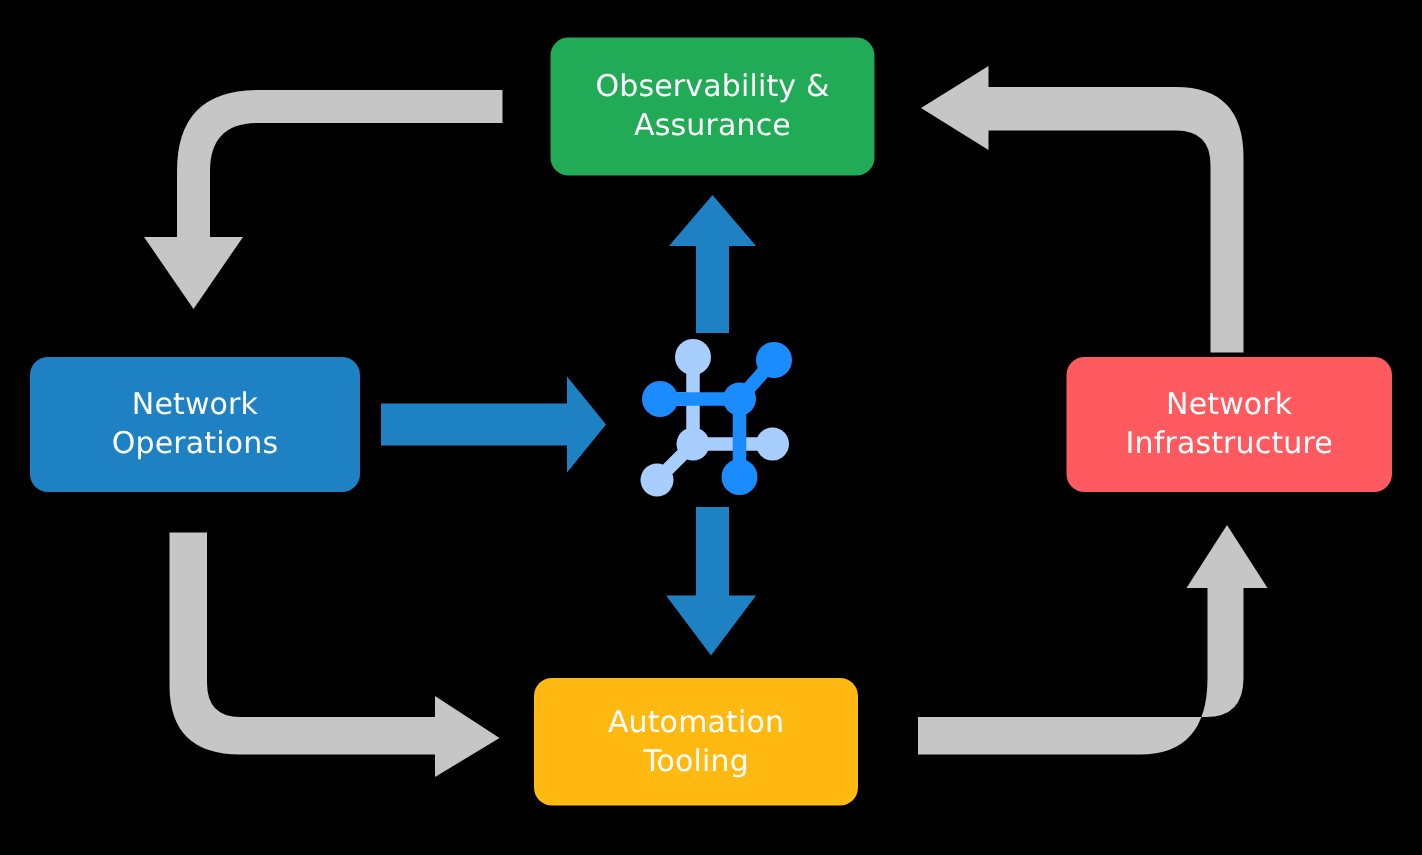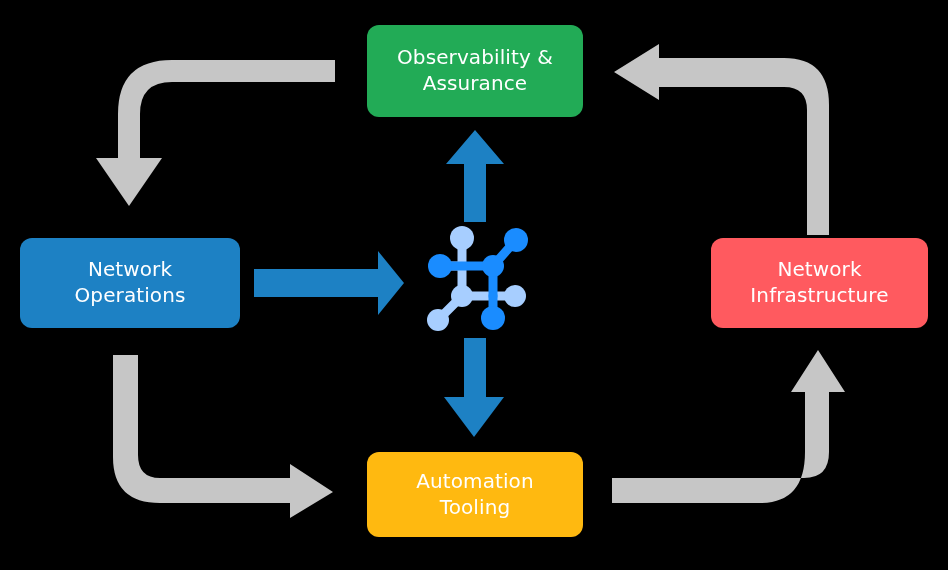--- a/index.html
+++ b/index.html
@@ -58,21 +58,21 @@
     width: 220px;
     height: 90px;
   }
   #box-network-infrastructure {
     left: 711px;
     top: 238px;
     width: 217px;
     height: 90px;
   }
   #box-automation-tooling {
-    left: 367px;
+    left: 356px;
     top: 452px;
     width: 216px;
     height: 85px;
     text-align: center;
   }
   #center-icon {
     position: absolute;
     left: 418px;
     top: 218px;
     width: 120px;

